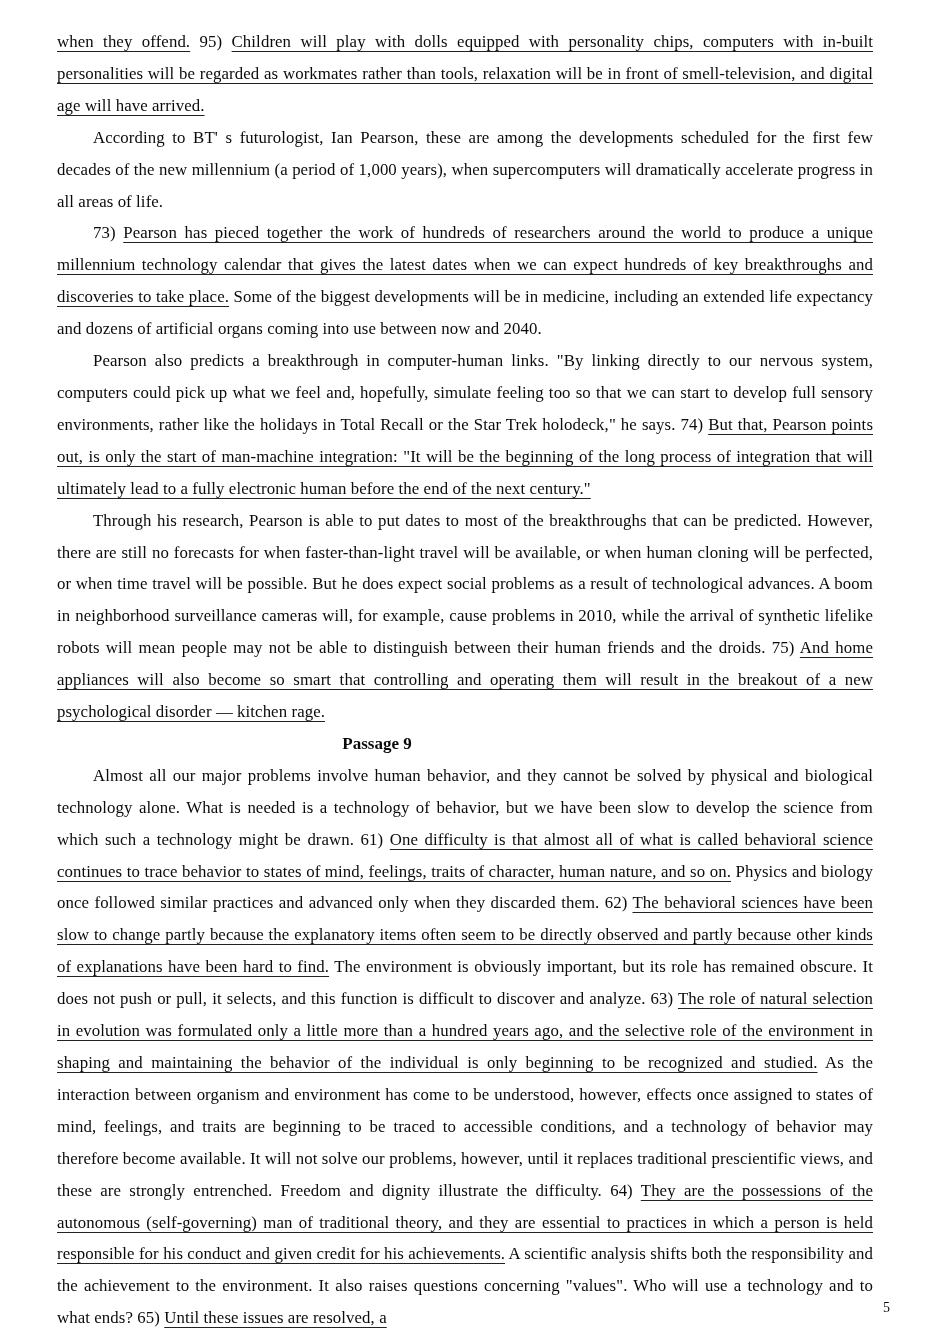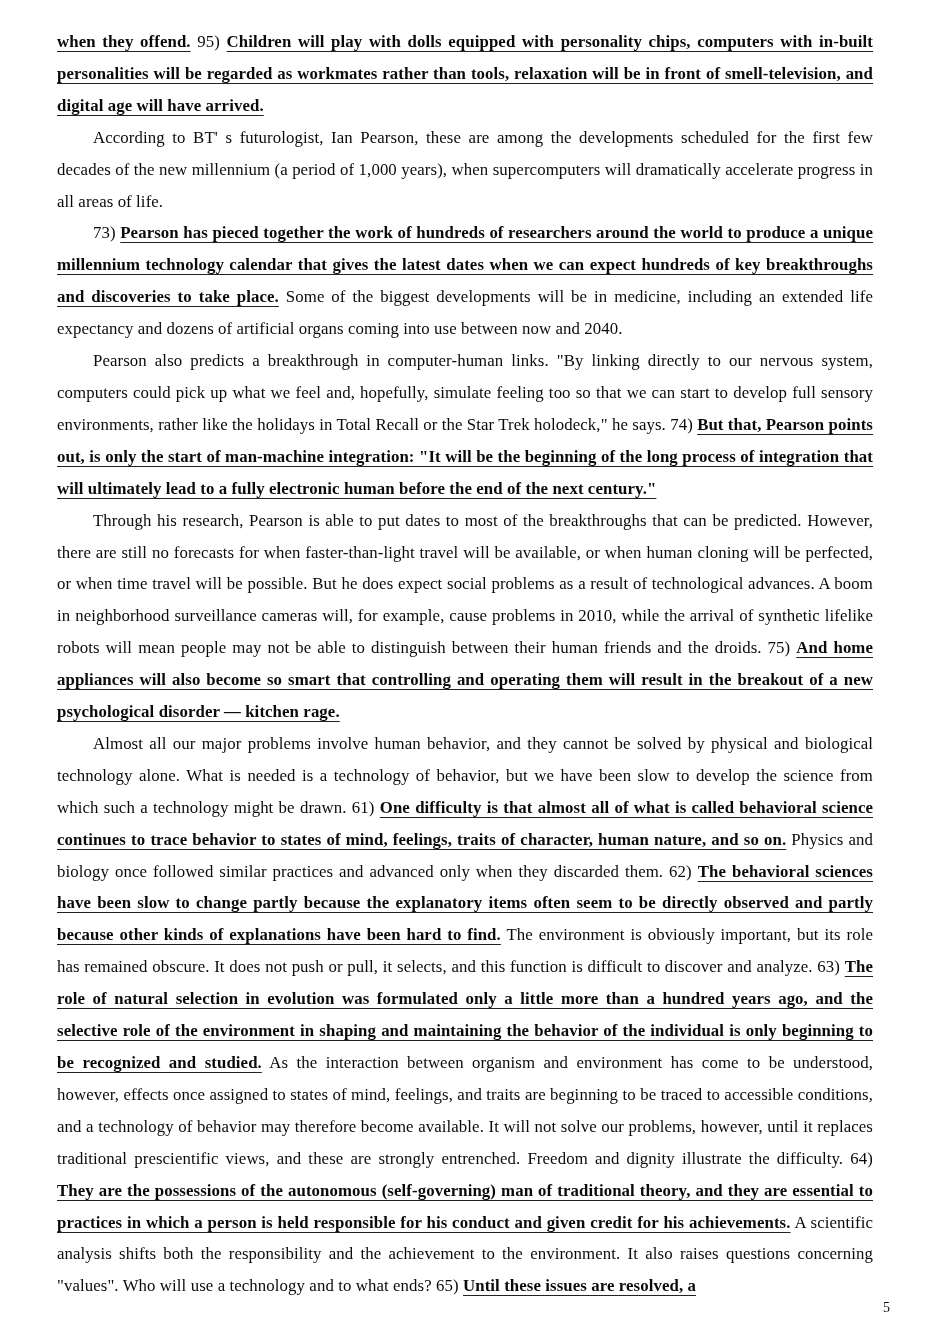--- a/index.html
+++ b/index.html
@@ -39,37 +39,37 @@
     font-weight: bold;
     text-align: center;
     padding-right: 176px;
   }
   span.run { text-decoration: none; }
   span.run.u {
     text-decoration: underline;
     text-decoration-thickness: 1.4px;
     text-underline-offset: 4px;
     text-decoration-color: #222222;
-    font-weight: bold;
   }
   .page-number {
     position: absolute;
     top: 1298px;
     right: 60px;
     font-size: 14px;
     line-height: 20px;
     color: #0a0a0a;
   }
 </style>
 </head>
 <body>
 
 <div class="page">
   <main class="content" id="doc-body">
       <p class="body"><span class="run u">when they offend.</span><span class="run"> 95) </span><span class="run u">Children will play with dolls equipped with personality chips, computers with in-built personalities will be regarded as workmates rather than tools, relaxation will be in front of smell-television, and digital age will have arrived.</span></p>
       <p class="body indent"><span class="run">According to BT' s futurologist, Ian Pearson, these are among the developments scheduled for the first few decades of the new millennium (a period of 1,000 years), when supercomputers will dramatically accelerate progress in all areas of life.</span></p>
       <p class="body indent"><span class="run">73) </span><span class="run u">Pearson has pieced together the work of hundreds of researchers around the world to produce a unique millennium technology calendar that gives the latest dates when we can expect hundreds of key breakthroughs and discoveries to take place.</span><span class="run"> Some of the biggest developments will be in medicine, including an extended life expectancy and dozens of artificial organs coming into use between now and 2040.</span></p>
       <p class="body indent"><span class="run">Pearson also predicts a breakthrough in computer-human links. "By linking directly to our nervous system, computers could pick up what we feel and, hopefully, simulate feeling too so that we can start to develop full sensory environments, rather like the holidays in Total Recall or the Star Trek holodeck," he says. 74) </span><span class="run u">But that, Pearson points out, is only the start of man-machine integration: "It will be the beginning of the long process of integration that will ultimately lead to a fully electronic human before the end of the next century."</span></p>
       <p class="body indent"><span class="run">Through his research, Pearson is able to put dates to most of the breakthroughs that can be predicted. However, there are still no forecasts for when faster-than-light travel will be available, or when human cloning will be perfected, or when time travel will be possible. But he does expect social problems as a result of technological advances. A boom in neighborhood surveillance cameras will, for example, cause problems in 2010, while the arrival of synthetic lifelike robots will mean people may not be able to distinguish between their human friends and the droids. 75) </span><span class="run u">And home appliances will also become so smart that controlling and operating them will result in the breakout of a new psychological disorder — kitchen rage.</span></p>
+      <p class="heading"><span class="run">Passage 9</span></p>
       <p class="body indent"><span class="run">Almost all our major problems involve human behavior, and they cannot be solved by physical and biological technology alone. What is needed is a technology of behavior, but we have been slow to develop the science from which such a technology might be drawn. 61) </span><span class="run u">One difficulty is that almost all of what is called behavioral science continues to trace behavior to states of mind, feelings, traits of character, human nature, and so on.</span><span class="run"> Physics and biology once followed similar practices and advanced only when they discarded them. 62) </span><span class="run u">The behavioral sciences have been slow to change partly because the explanatory items often seem to be directly observed and partly because other kinds of explanations have been hard to find.</span><span class="run"> The environment is obviously important, but its role has remained obscure. It does not push or pull, it selects, and this function is difficult to discover and analyze. 63) </span><span class="run u">The role of natural selection in evolution was formulated only a little more than a hundred years ago, and the selective role of the environment in shaping and maintaining the behavior of the individual is only beginning to be recognized and studied.</span><span class="run"> As the interaction between organism and environment has come to be understood, however, effects once assigned to states of mind, feelings, and traits are beginning to be traced to accessible conditions, and a technology of behavior may therefore become available. It will not solve our problems, however, until it replaces traditional prescientific views, and these are strongly entrenched. Freedom and dignity illustrate the difficulty. 64) </span><span class="run u">They are the possessions of the autonomous (self-governing) man of traditional theory, and they are essential to practices in which a person is held responsible for his conduct and given credit for his achievements.</span><span class="run"> A scientific analysis shifts both the responsibility and the achievement to the environment. It also raises questions concerning "values". Who will use a technology and to what ends? 65) </span><span class="run u">Until these issues are resolved, a</span></p>
     </main>
   <div class="page-number">5</div>
 </div>
 
 </body></html>

